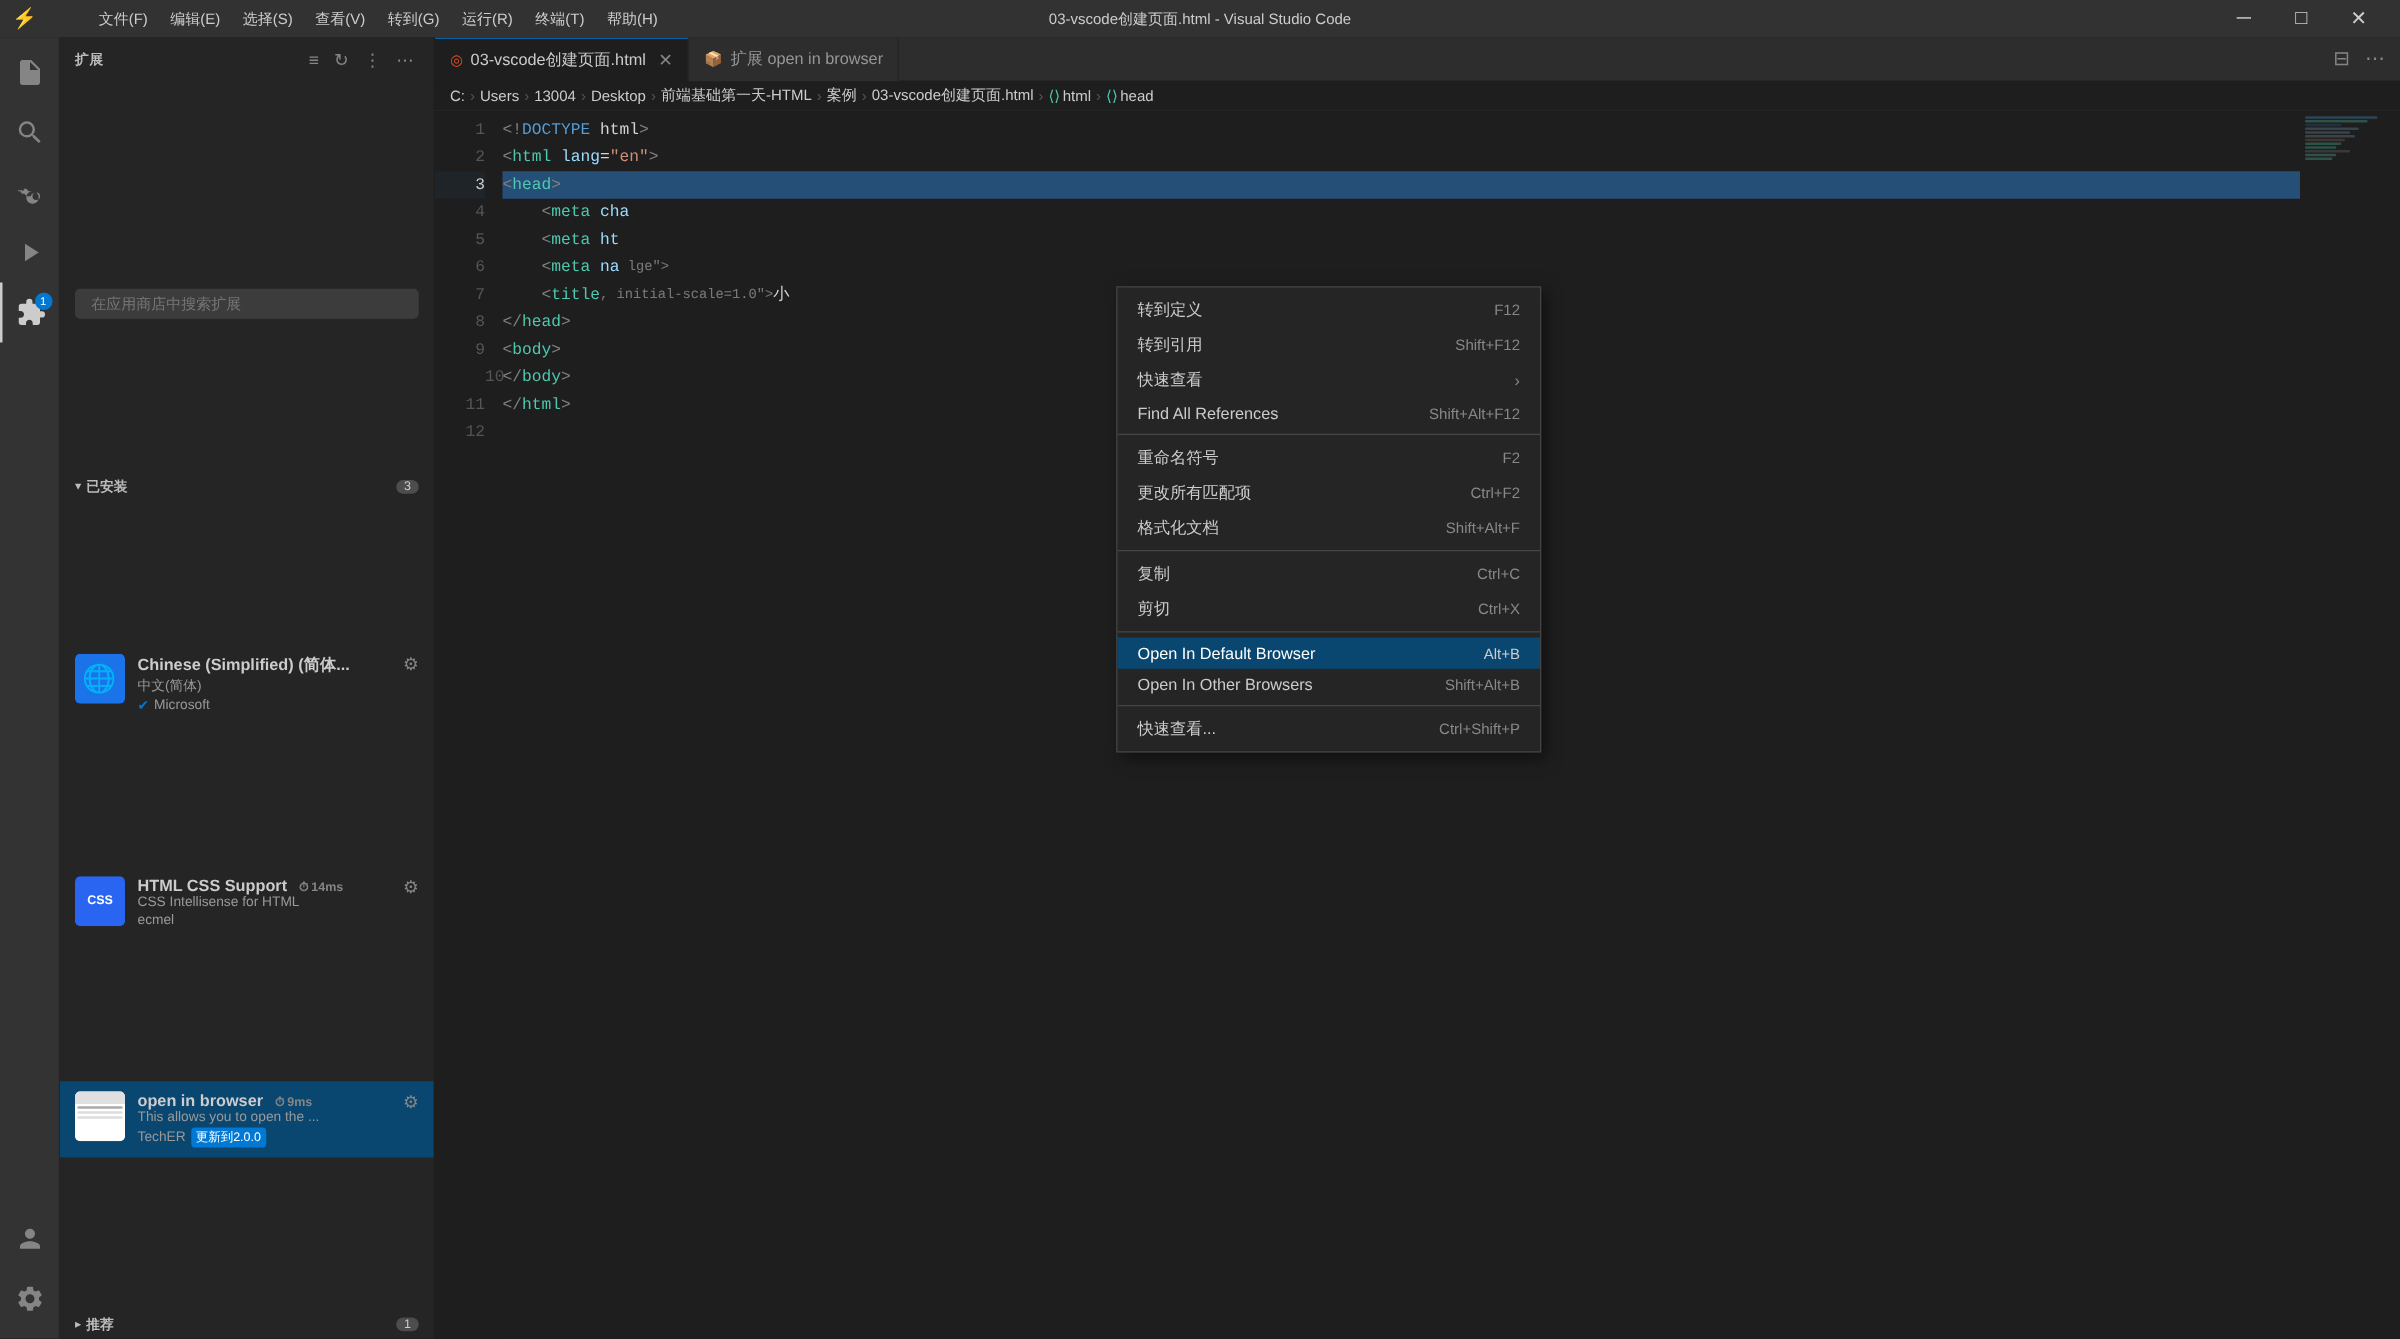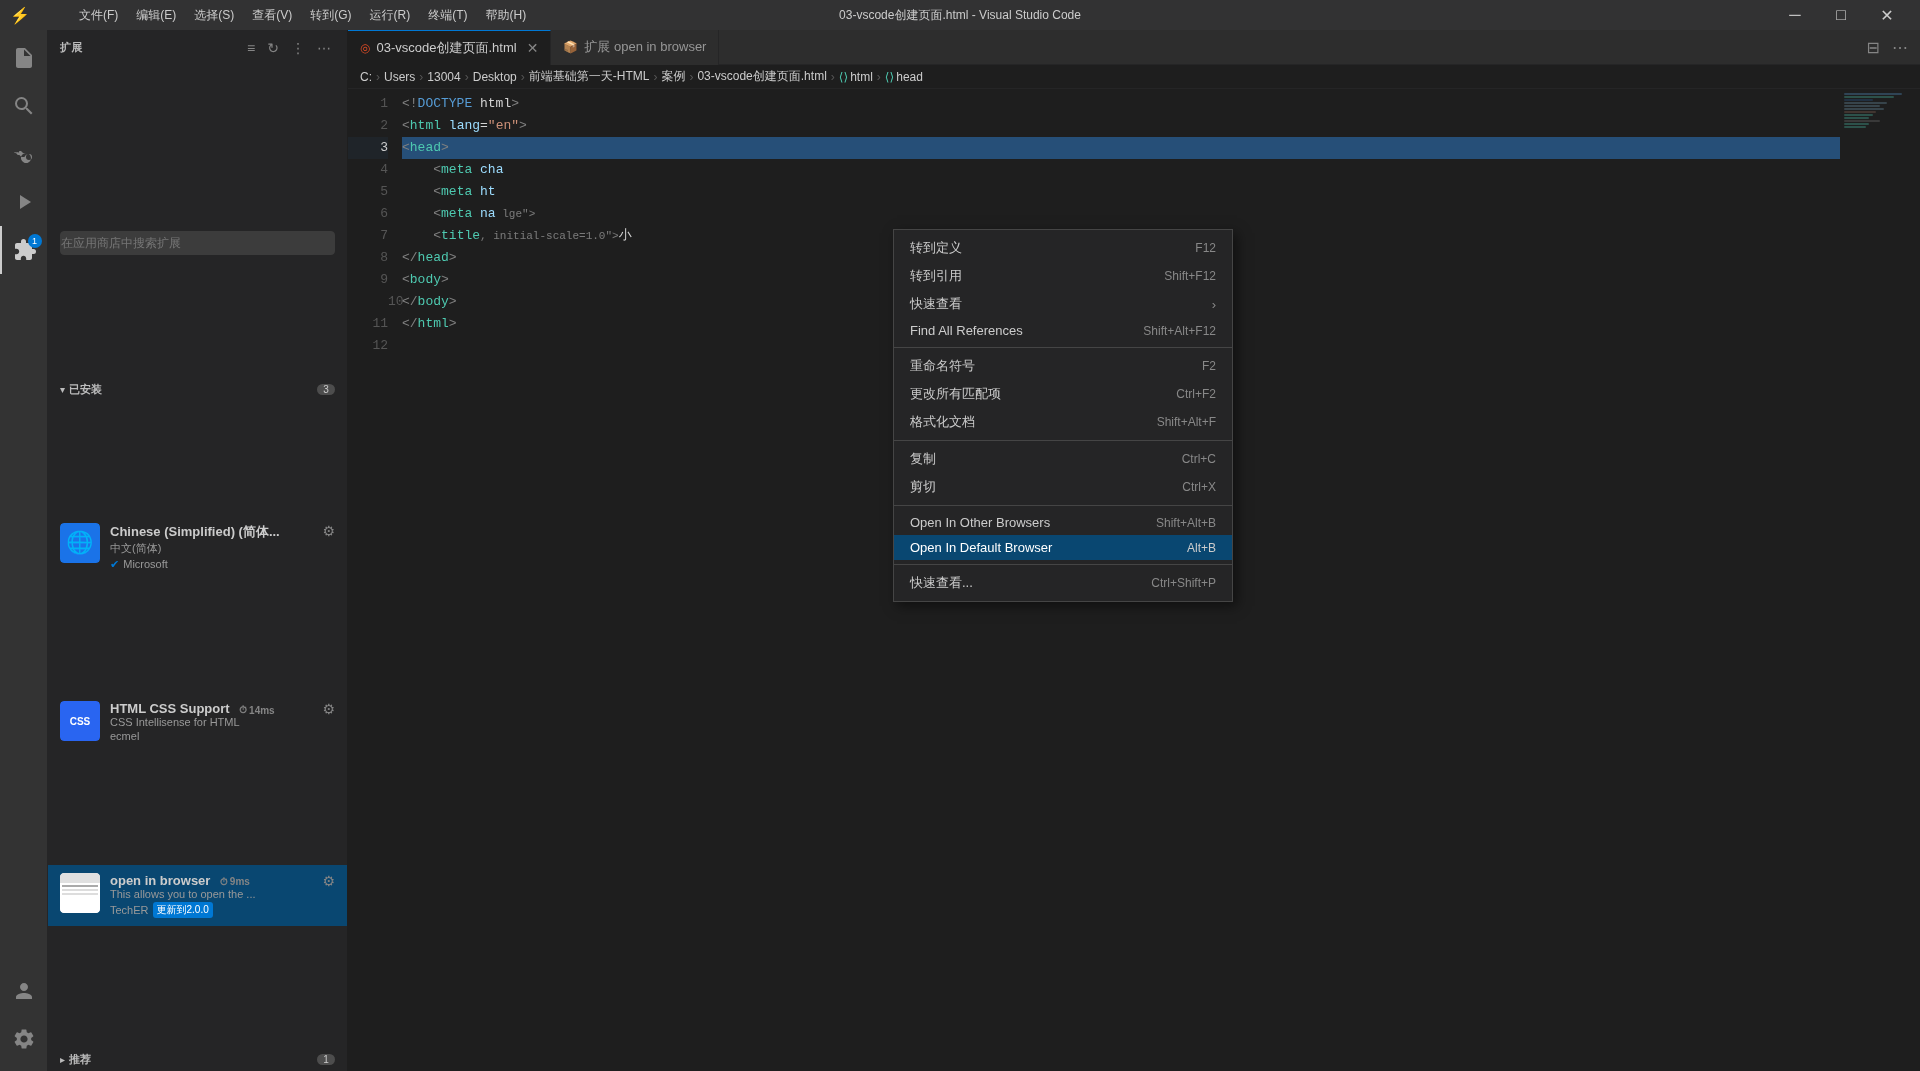--- a/index.html
+++ b/index.html
@@ -25,21 +25,21 @@
     .activity-icon .badge { position: absolute; top: 8px; right: 6px; background: #0078d4; color: white; font-size: 9px; border-radius: 10px; padding: 0 4px; min-width: 14px; text-align: center; line-height: 14px; }
     .activity-bottom { margin-top: auto; margin-bottom: 8px; display: flex; flex-direction: column; gap: 0; }
 
     
     .sidebar { width: 300px; background: #252526; border-right: 1px solid #1e1e1e; display: flex; flex-direction: column; overflow: hidden; justify-content: space-between; }
     .sidebar-header { display: flex; align-items: center; justify-content: space-between; padding: 8px 12px; height: 35px; }
     .sidebar-title { font-size: 11px; text-transform: uppercase; color: #bbb; letter-spacing: 0.5px; font-weight: 600; }
     .sidebar-actions { display: flex; gap: 4px; }
     .sidebar-action-btn { background: none; border: none; color: #858585; cursor: pointer; font-size: 14px; padding: 2px 4px; }
     .search-box { margin: 4px 12px 8px; }
-    .search-input { width: 100%; background: #3c3c3c; border: 1px solid #3c3c3c; color: #ccc; padding: 4px 0; font-size: 12px; border-radius: 4px; outline: none; margin-top: 48px; }
+    .search-input { width: 100%; background: #3c3c3c; border: 1px solid #3c3c3c; color: #ccc; padding: 4px 12px; font-size: 12px; border-radius: 4px; outline: none; margin-top: 48px; }
     .section-header { display: flex; align-items: center; padding: 4px 12px; cursor: pointer; color: #bbb; font-size: 11px; text-transform: uppercase; }
     .section-chevron { margin-right: 4px; font-size: 10px; }
     .section-title { font-weight: 600; }
     .section-badge { margin-left: auto; background: #4d4d4d; color: #ccc; border-radius: 10px; padding: 0 6px; font-size: 10px; min-width: 18px; text-align: center; }
 
     
     .ext-item { display: flex; align-items: flex-start; padding: 8px 12px; cursor: pointer; gap: 10px; position: relative; }
     .ext-item.selected { background: #094771; }
     .ext-icon { width: 40px; height: 40px; flex-shrink: 0; display: flex; align-items: center; justify-content: center; border-radius: 4px; overflow: hidden; }
     .ext-info { flex: 1; min-width: 0; }
@@ -404,28 +404,28 @@
         <div class="ctx-separator"></div>
         <div class="ctx-item">
           <span class="ctx-label">复制</span>
           <span class="ctx-shortcut">Ctrl+C</span>
         </div>
         <div class="ctx-item">
           <span class="ctx-label">剪切</span>
           <span class="ctx-shortcut">Ctrl+X</span>
         </div>
         <div class="ctx-separator"></div>
-        <div class="ctx-item">
-          <span class="ctx-label">Open In Other Browsers</span>
-          <span class="ctx-shortcut">Shift+Alt+B</span>
-        </div>
         <div class="ctx-item selected">
           <span class="ctx-label">Open In Default Browser</span>
           <span class="ctx-shortcut" style="color:#ccc;">Alt+B</span>
         </div>
+        <div class="ctx-item">
+          <span class="ctx-label">Open In Other Browsers</span>
+          <span class="ctx-shortcut">Shift+Alt+B</span>
+        </div>
         <div class="ctx-separator"></div>
         <div class="ctx-item">
           <span class="ctx-label">快速查看...</span>
           <span class="ctx-shortcut">Ctrl+Shift+P</span>
         </div>
       </div>
     </div>
   </div>
 </div>
 

